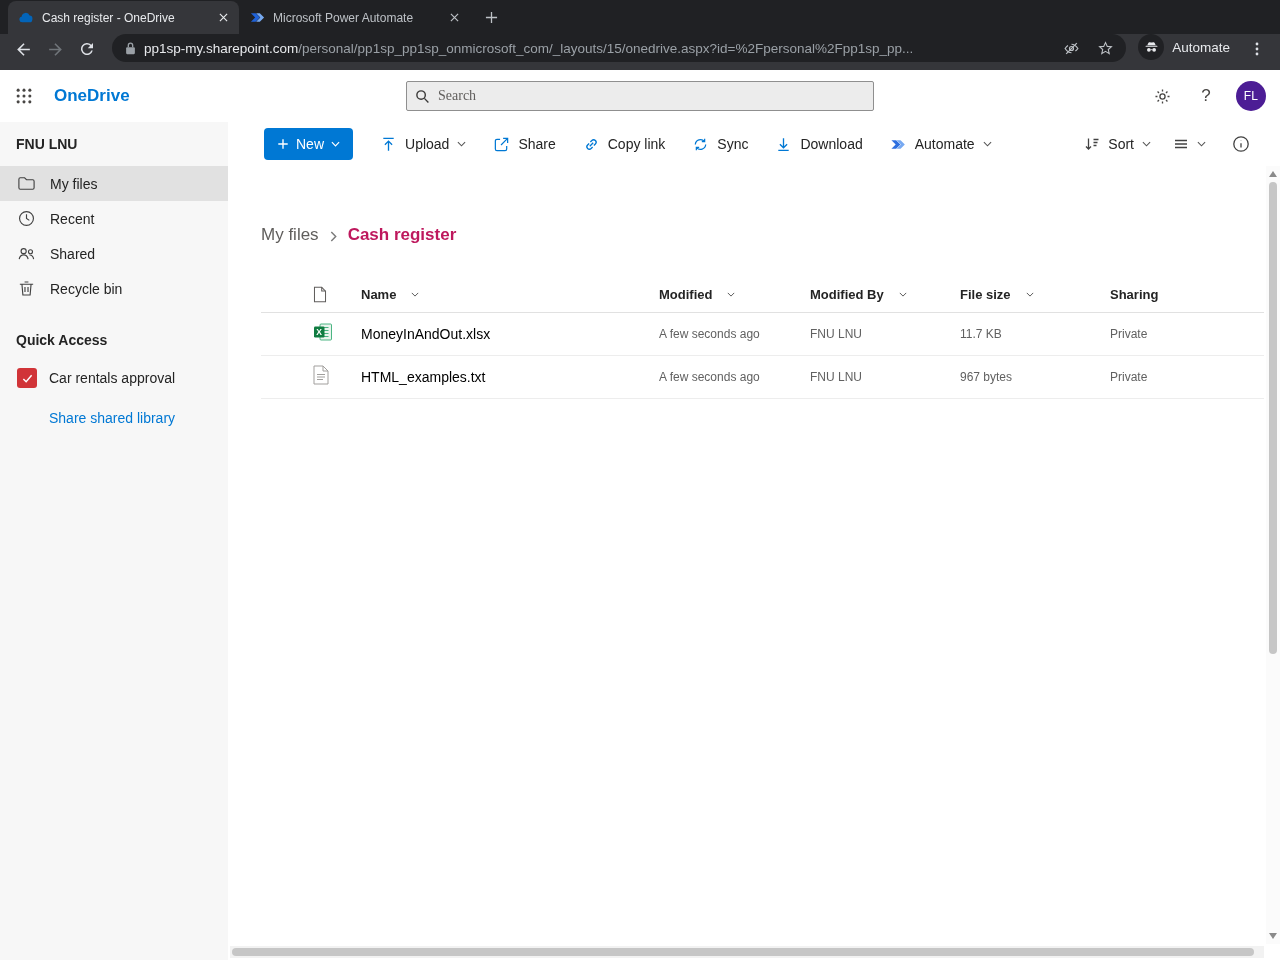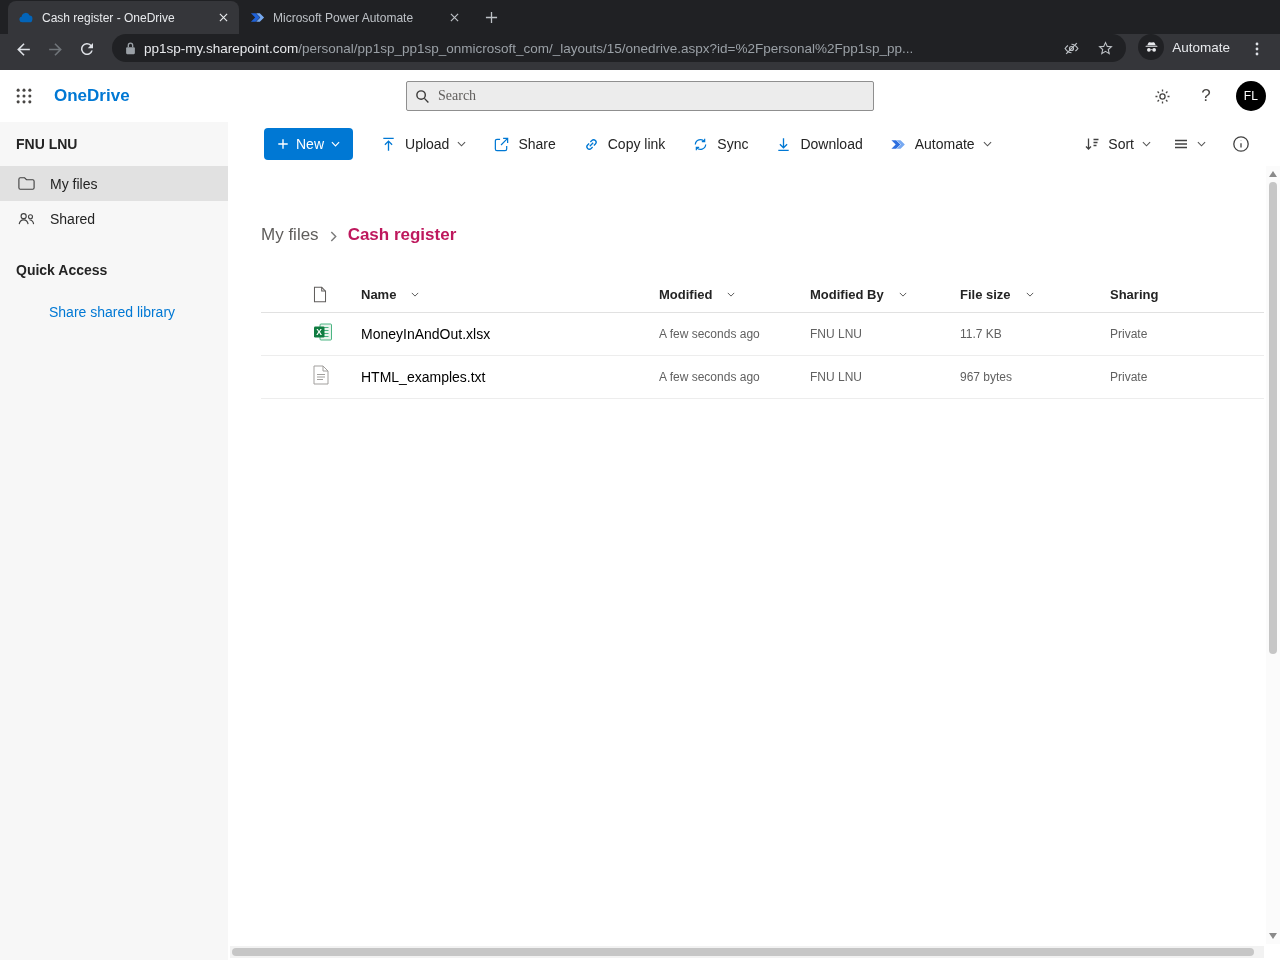--- a/index.html
+++ b/index.html
@@ -33,21 +33,21 @@
   .od-header{height:52px;background:#fff;display:flex;align-items:center;position:relative}
   .waffle{width:48px;height:52px;display:flex;align-items:center;justify-content:center;color:#484644}
   .brand{color:#0078d4;font-size:17px;font-weight:700;margin-left:6px}
   .searchbox{position:absolute;left:406px;top:11px;width:468px;height:30px;background:#ececec;border:1px solid #8f8f8f;border-radius:2px;display:flex;align-items:center;padding:0 8px;gap:8px;cursor:text}
   .searchbox svg{color:#3b3a39;flex-shrink:0}
   .searchbox input{border:none;background:transparent;outline:none;font-size:14px;color:#404040;width:100%;font-family:Liberation Serif, serif}
   .searchbox input::placeholder{color:#605e5c}
   .hdr-right{margin-left:auto;display:flex;align-items:center;gap:16px;padding-right:14px}
   .hdr-ico{width:28px;height:28px;display:flex;align-items:center;justify-content:center;color:#484644}
   .hdr-ico.help{font-size:17px;font-weight:400}
-  .avatar{width:30px;height:30px;border-radius:50%;background:#000000;color:#fff;font-size:12px;display:flex;align-items:center;justify-content:center;letter-spacing:.3px}
+  .avatar{width:30px;height:30px;border-radius:50%;background:#4c1d95;color:#fff;font-size:12px;display:flex;align-items:center;justify-content:center;letter-spacing:.3px}
 
   
   .page-body{display:flex;height:838px}
   .sidebar{width:228px;background:#f7f7f7;position:relative;flex-shrink:0;padding-top:6px}
   .owner{font-size:14px;font-weight:700;color:#242424;padding:8px 16px 14px}
   .nav-item{height:35px;display:flex;align-items:center;gap:14px;padding:0 17px;font-size:14px;color:#242424;cursor:pointer}
   .nav-item.selected{background:#e1e1e1}
   .nav-ico{width:19px;height:19px;display:flex;align-items:center;justify-content:center;color:#424242}
   .qa-title{font-size:14px;font-weight:700;color:#242424;padding:26px 16px 12px}
   .qa-item{height:36px;display:flex;align-items:center;gap:12px;padding:0 17px;font-size:14px;color:#242424;cursor:pointer}
@@ -236,30 +236,55 @@
           <span class="nav-ico">
             <svg width="19" height="19" viewBox="0 0 20 20" fill="none" stroke="currentColor" stroke-width="1.2">
                 <path d="M2 5.5A1.5 1.5 0 0 1 3.5 4H8l2 2h6.5A1.5 1.5 0 0 1 18 7.5v7a1.5 1.5 0 0 1-1.5 1.5h-13A1.5 1.5 0 0 1 2 14.5z"></path>
               </svg>
           </span>
           <span>My files</span>
         </div>
         <div class="nav-item">
           <span class="nav-ico">
             <svg width="19" height="19" viewBox="0 0 20 20" fill="none" stroke="currentColor" stroke-width="1.2">
+                <circle cx="10" cy="10" r="7.3"></circle>
+                <path d="M10 5.6V10l3 2"></path>
+              </svg>
+          </span>
+          <span>Recent</span>
+        </div>
+        <div class="nav-item">
+          <span class="nav-ico">
+            <svg width="19" height="19" viewBox="0 0 20 20" fill="none" stroke="currentColor" stroke-width="1.2">
                 <circle cx="7" cy="7.5" r="2.7"></circle>
                 <path d="M2.3 16c.5-3 2.6-4.6 4.7-4.6s4.2 1.6 4.7 4.6"></path>
                 <circle cx="14.2" cy="8.2" r="2.1"></circle>
                 <path d="M13.2 11.6c2-.1 3.8 1.4 4.3 4.4"></path>
               </svg>
           </span>
           <span>Shared</span>
         </div>
+        <div class="nav-item">
+          <span class="nav-ico">
+            <svg width="19" height="19" viewBox="0 0 20 20" fill="none" stroke="currentColor" stroke-width="1.2">
+                <path d="M3 5.5h14M8 3.2h4M5.2 5.5l1 11.3h7.6l1-11.3M8.4 8.5v5.3M11.6 8.5v5.3"></path>
+              </svg>
+          </span>
+          <span>Recycle bin</span>
+        </div>
       </nav>
       <div class="qa-title">Quick Access</div>
+      <div class="qa-item">
+        <span class="qa-icon">
+          <svg width="11" height="11" viewBox="0 0 12 12" fill="none" stroke="#fff" stroke-width="1.6">
+              <path d="M1.5 6.5 4.5 9.5 10.5 2.5"></path>
+            </svg>
+        </span>
+        <span>Car rentals approval</span>
+      </div>
       <a class="create-link">Share shared library</a>
     </aside>
 
     <main class="main">
 
       <div class="cmdbar">
         <button class="btn-new">
           <svg width="12" height="12" viewBox="0 0 14 14" fill="none" stroke="#fff" stroke-width="1.6">
               <path d="M7 1.5v11M1.5 7h11"></path>
             </svg>

